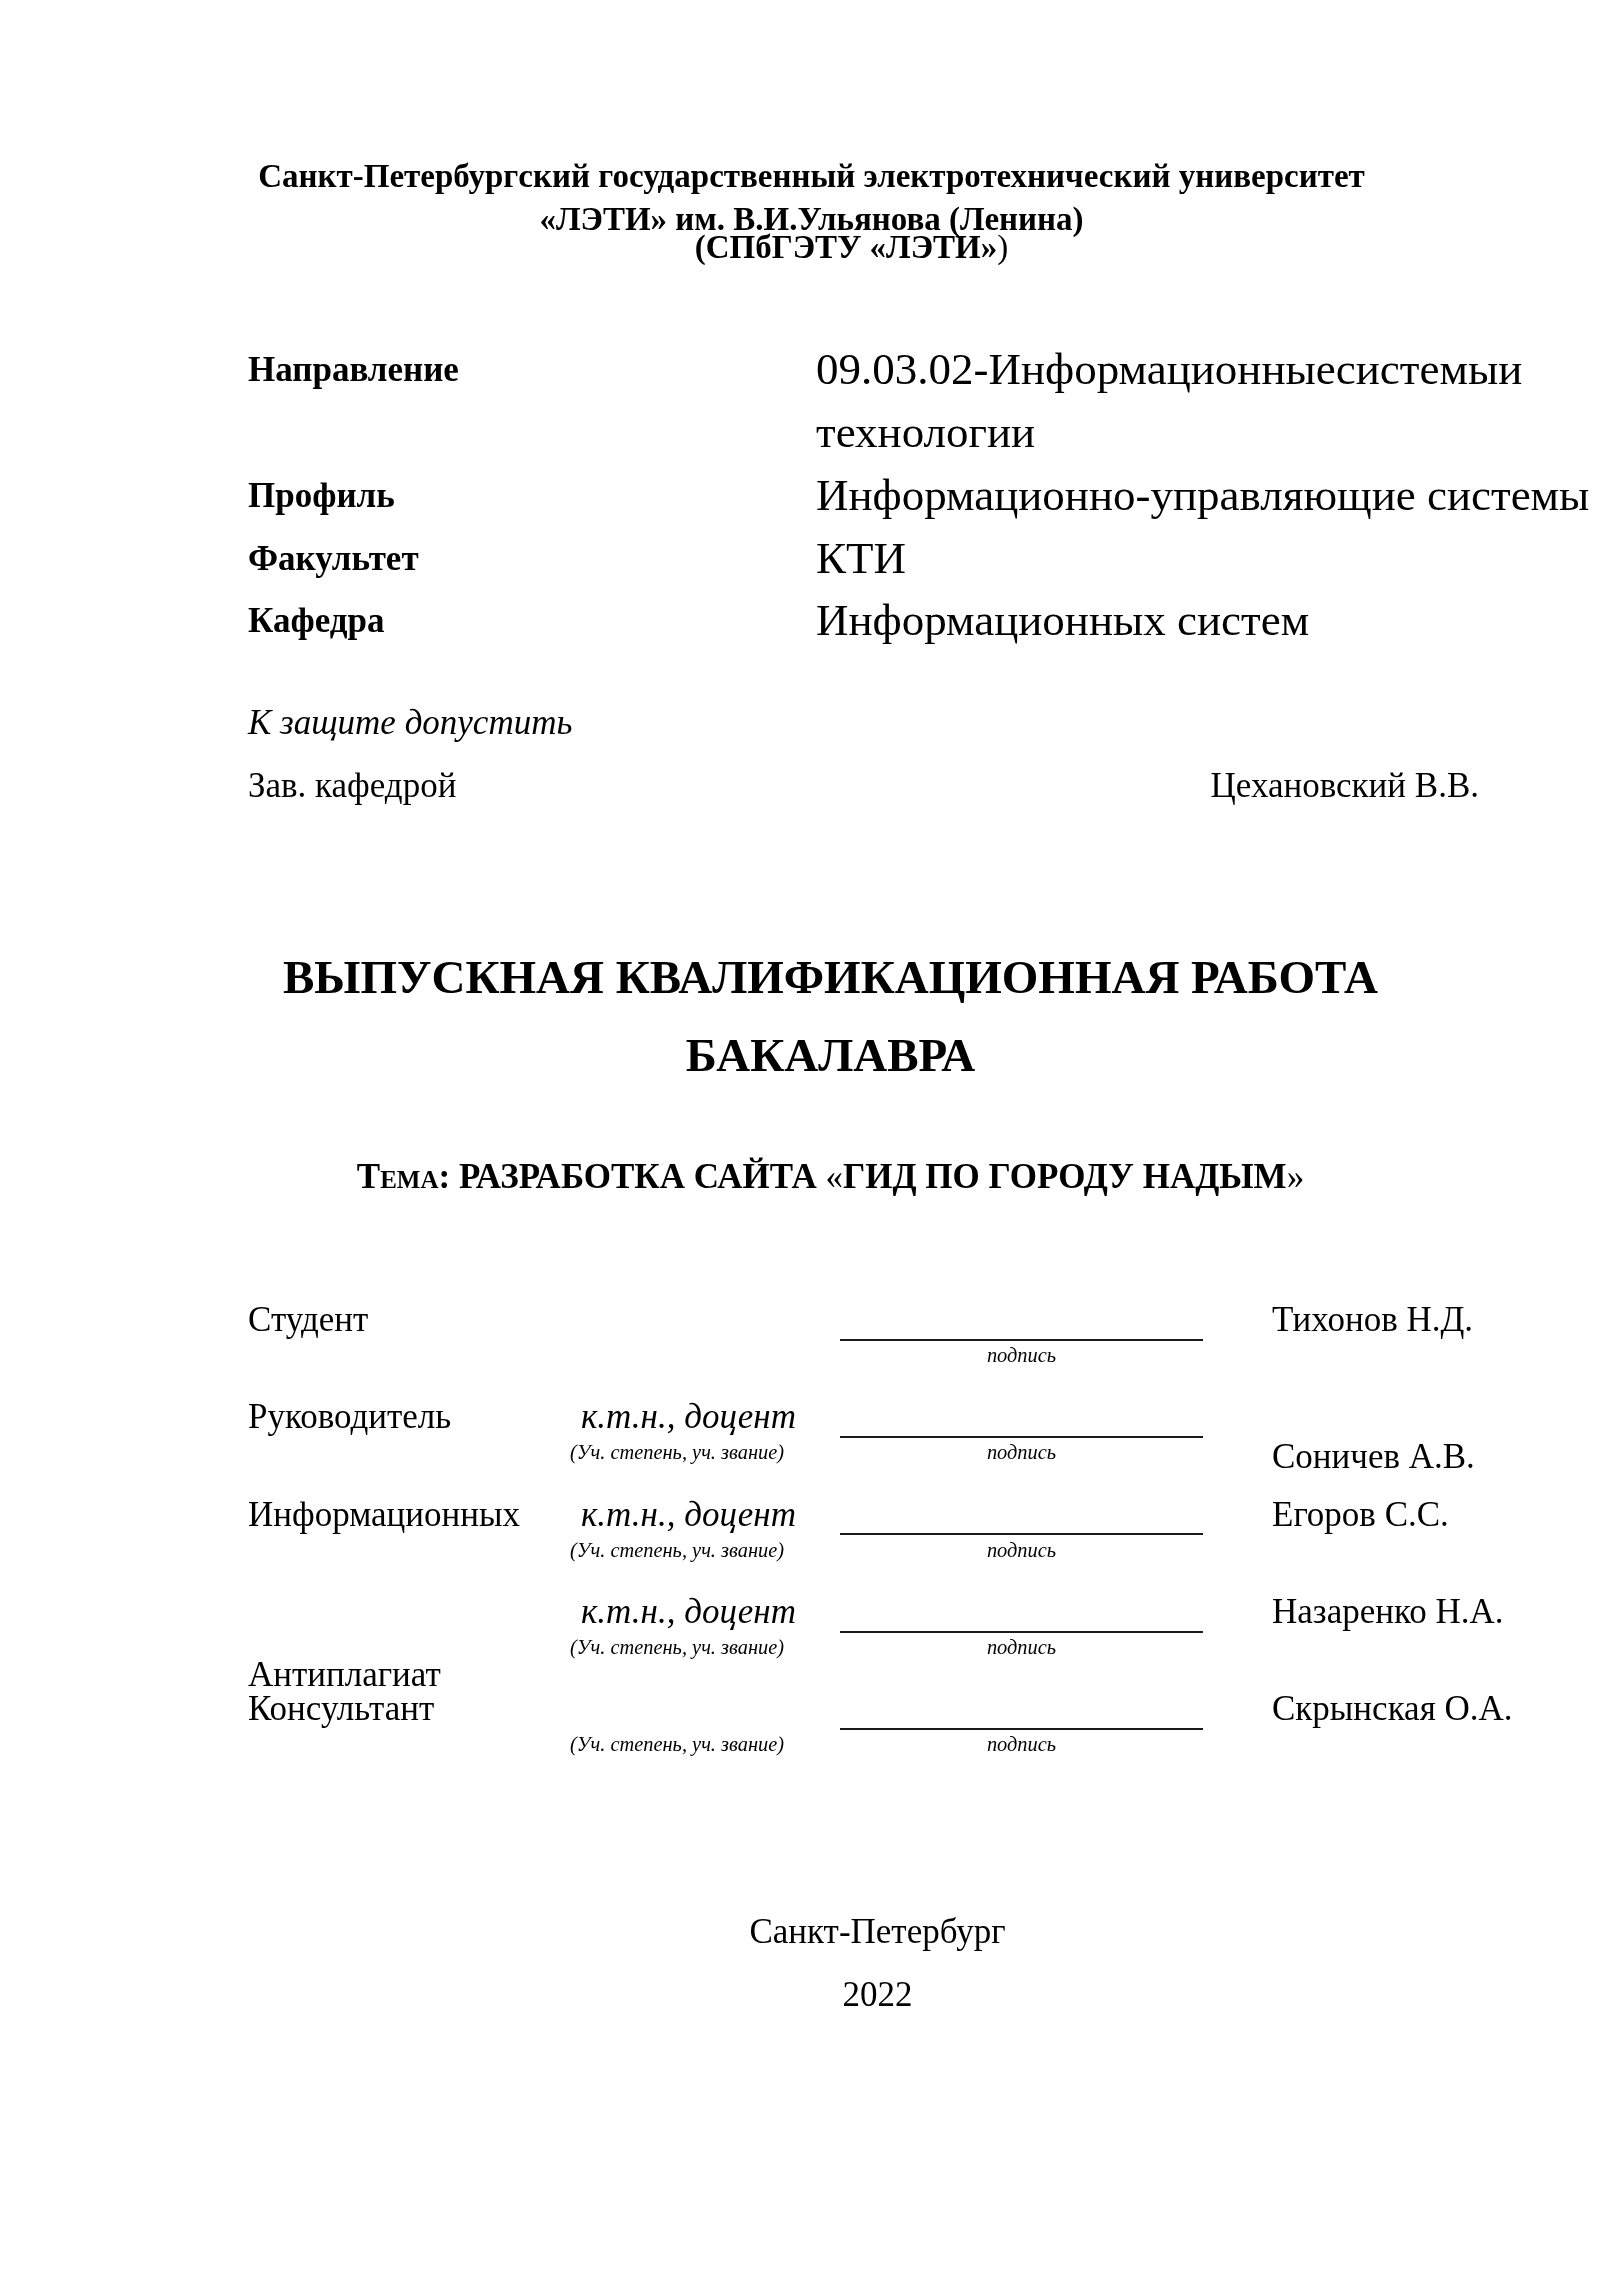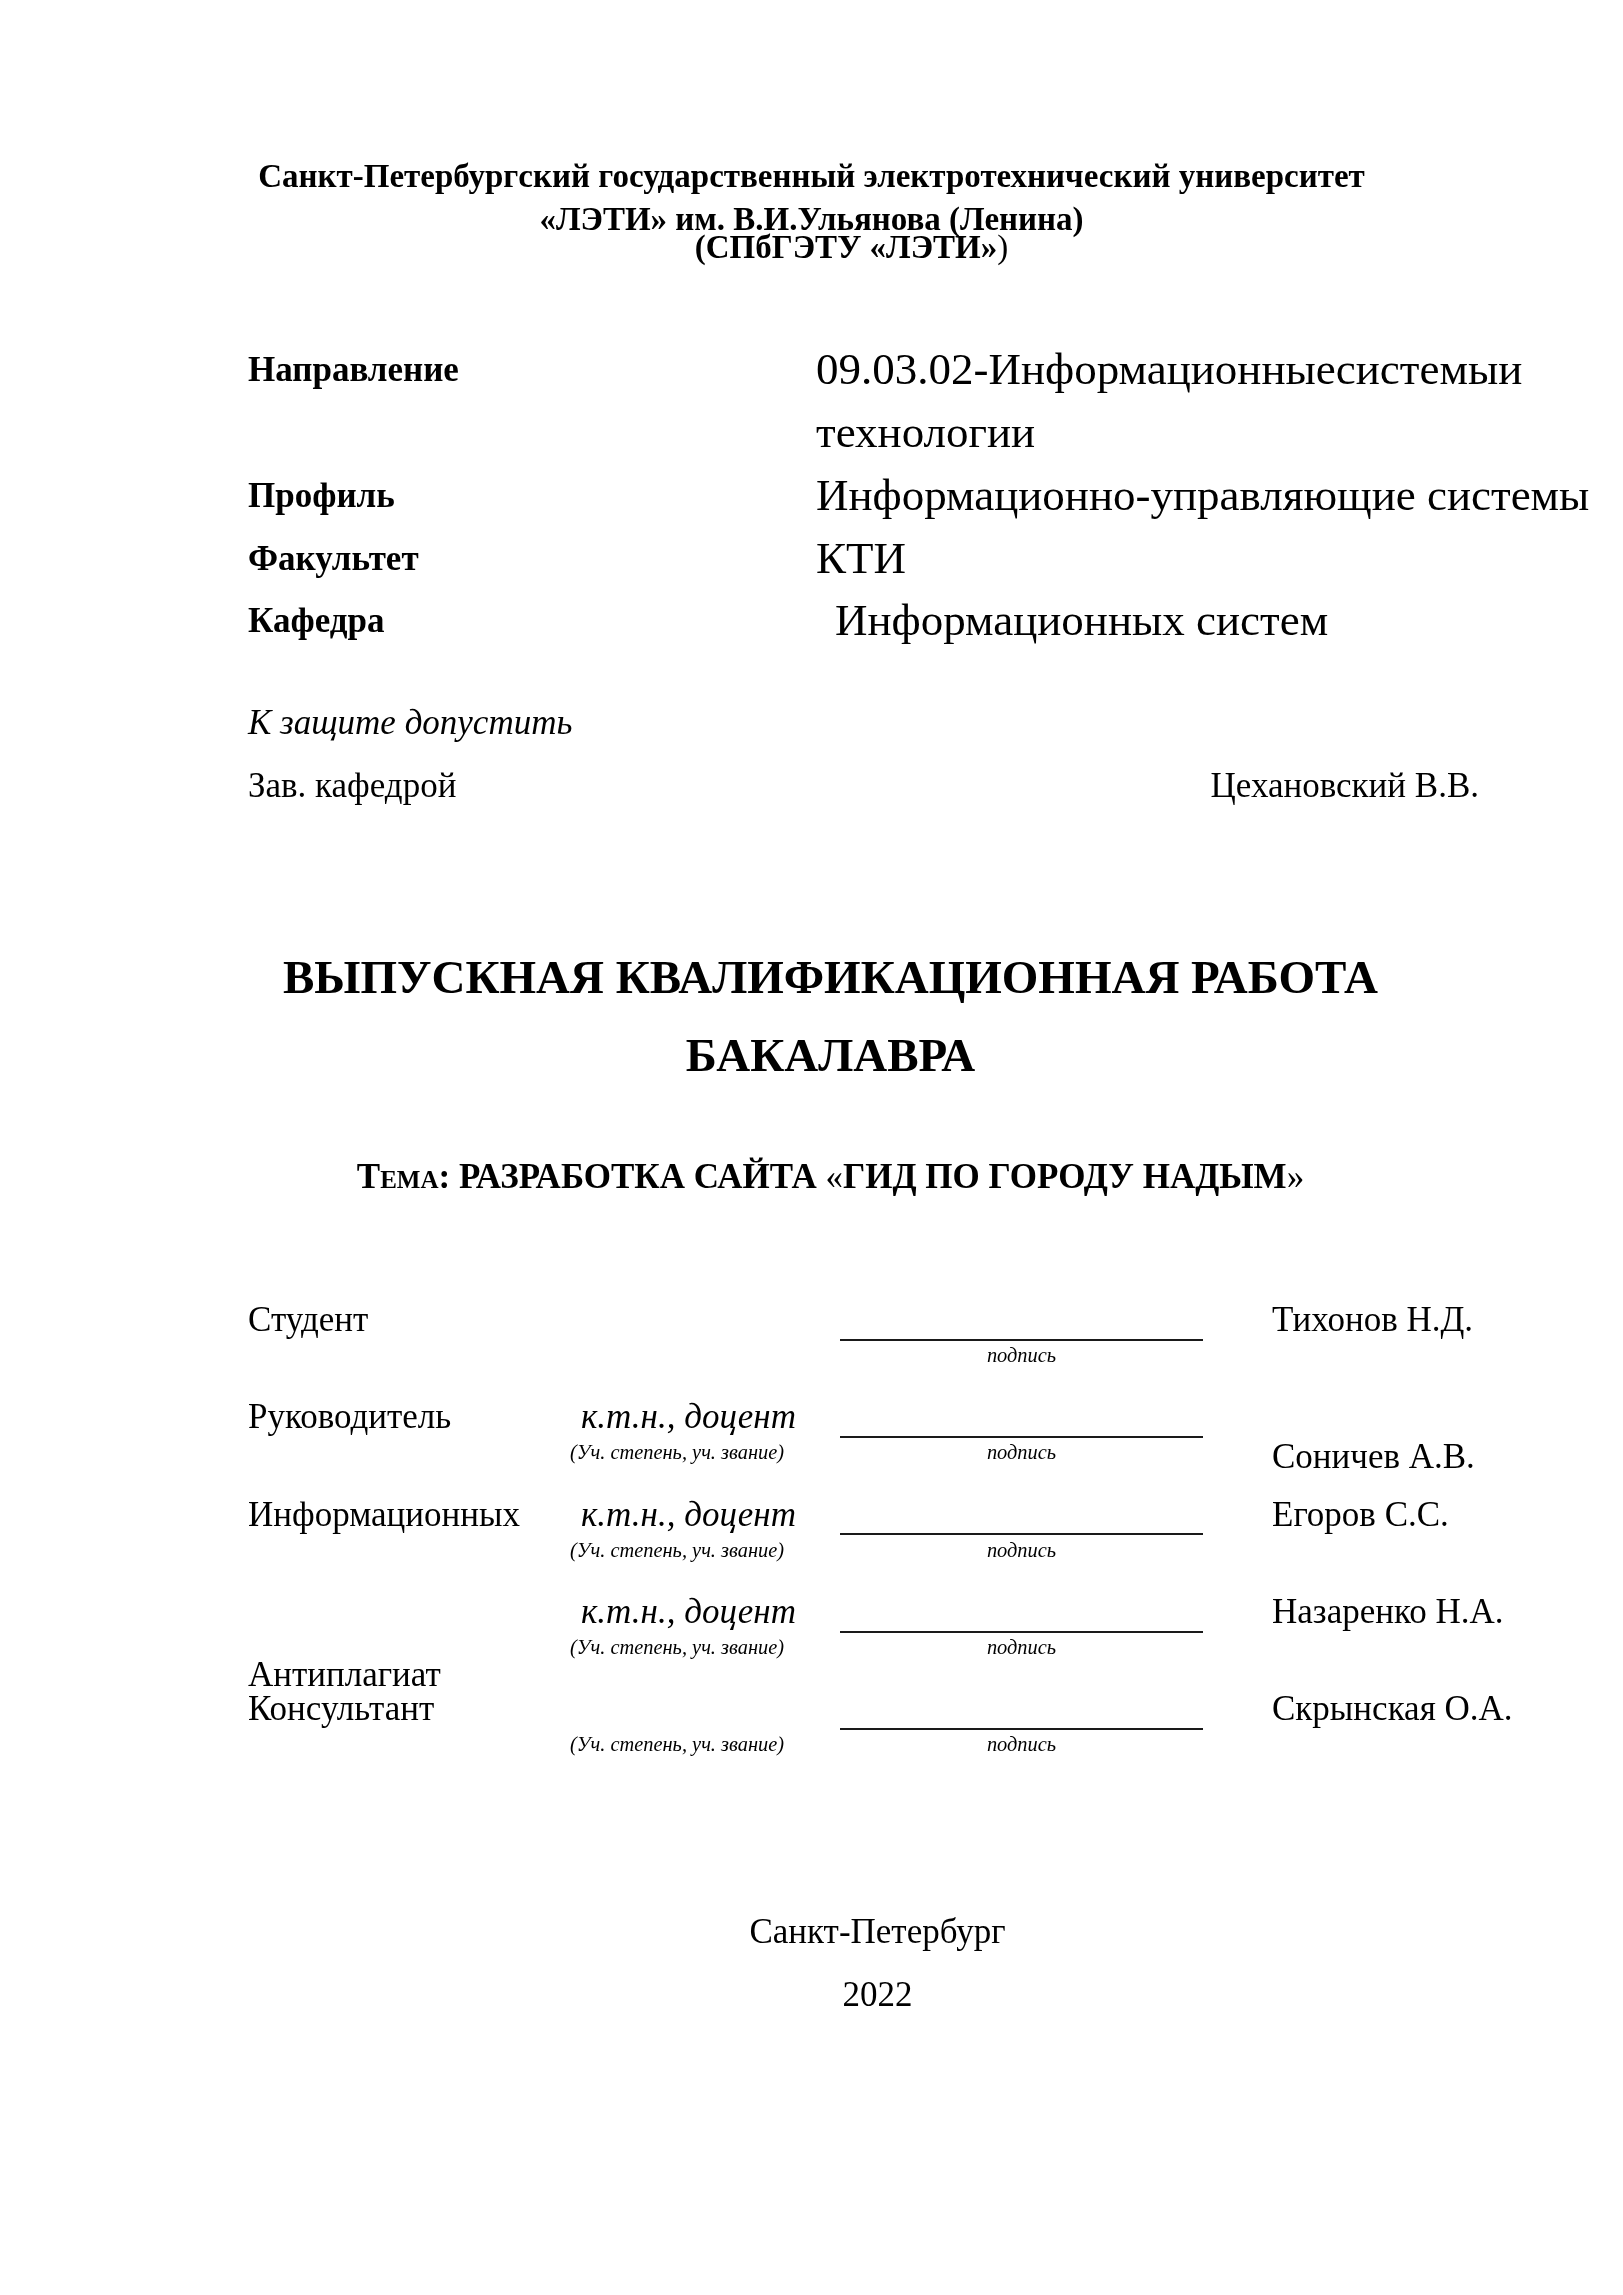--- a/index.html
+++ b/index.html
@@ -153,21 +153,21 @@
 </div>
 <div class="info-value" style="top:413px;">технологии</div>
 
 <div class="info-label" style="top:476px;">Профиль</div>
 <div class="info-value" style="top:476px;">Информационно-управляющие системы</div>
 
 <div class="info-label" style="top:539px;">Факультет</div>
 <div class="info-value" style="top:539px;">КТИ</div>
 
 <div class="info-label" style="top:601px;">Кафедра</div>
-<div class="info-value" style="top:601px;margin-left:19px;">Информационных систем</div>
+<div class="info-value" style="top:601px;">Информационных систем</div>
 
 <div class="approve-italic" style="top:703px;">К защите допустить</div>
 <div class="approve-row" style="top:766px;">
   <span>Зав. кафедрой</span>
   <span>Цехановский В.В.</span>
 </div>
 
 <div class="title" style="top:950px;">ВЫПУСКНАЯ КВАЛИФИКАЦИОННАЯ РАБОТА</div>
 <div class="title" style="top:1028px;">БАКАЛАВРА</div>
 

